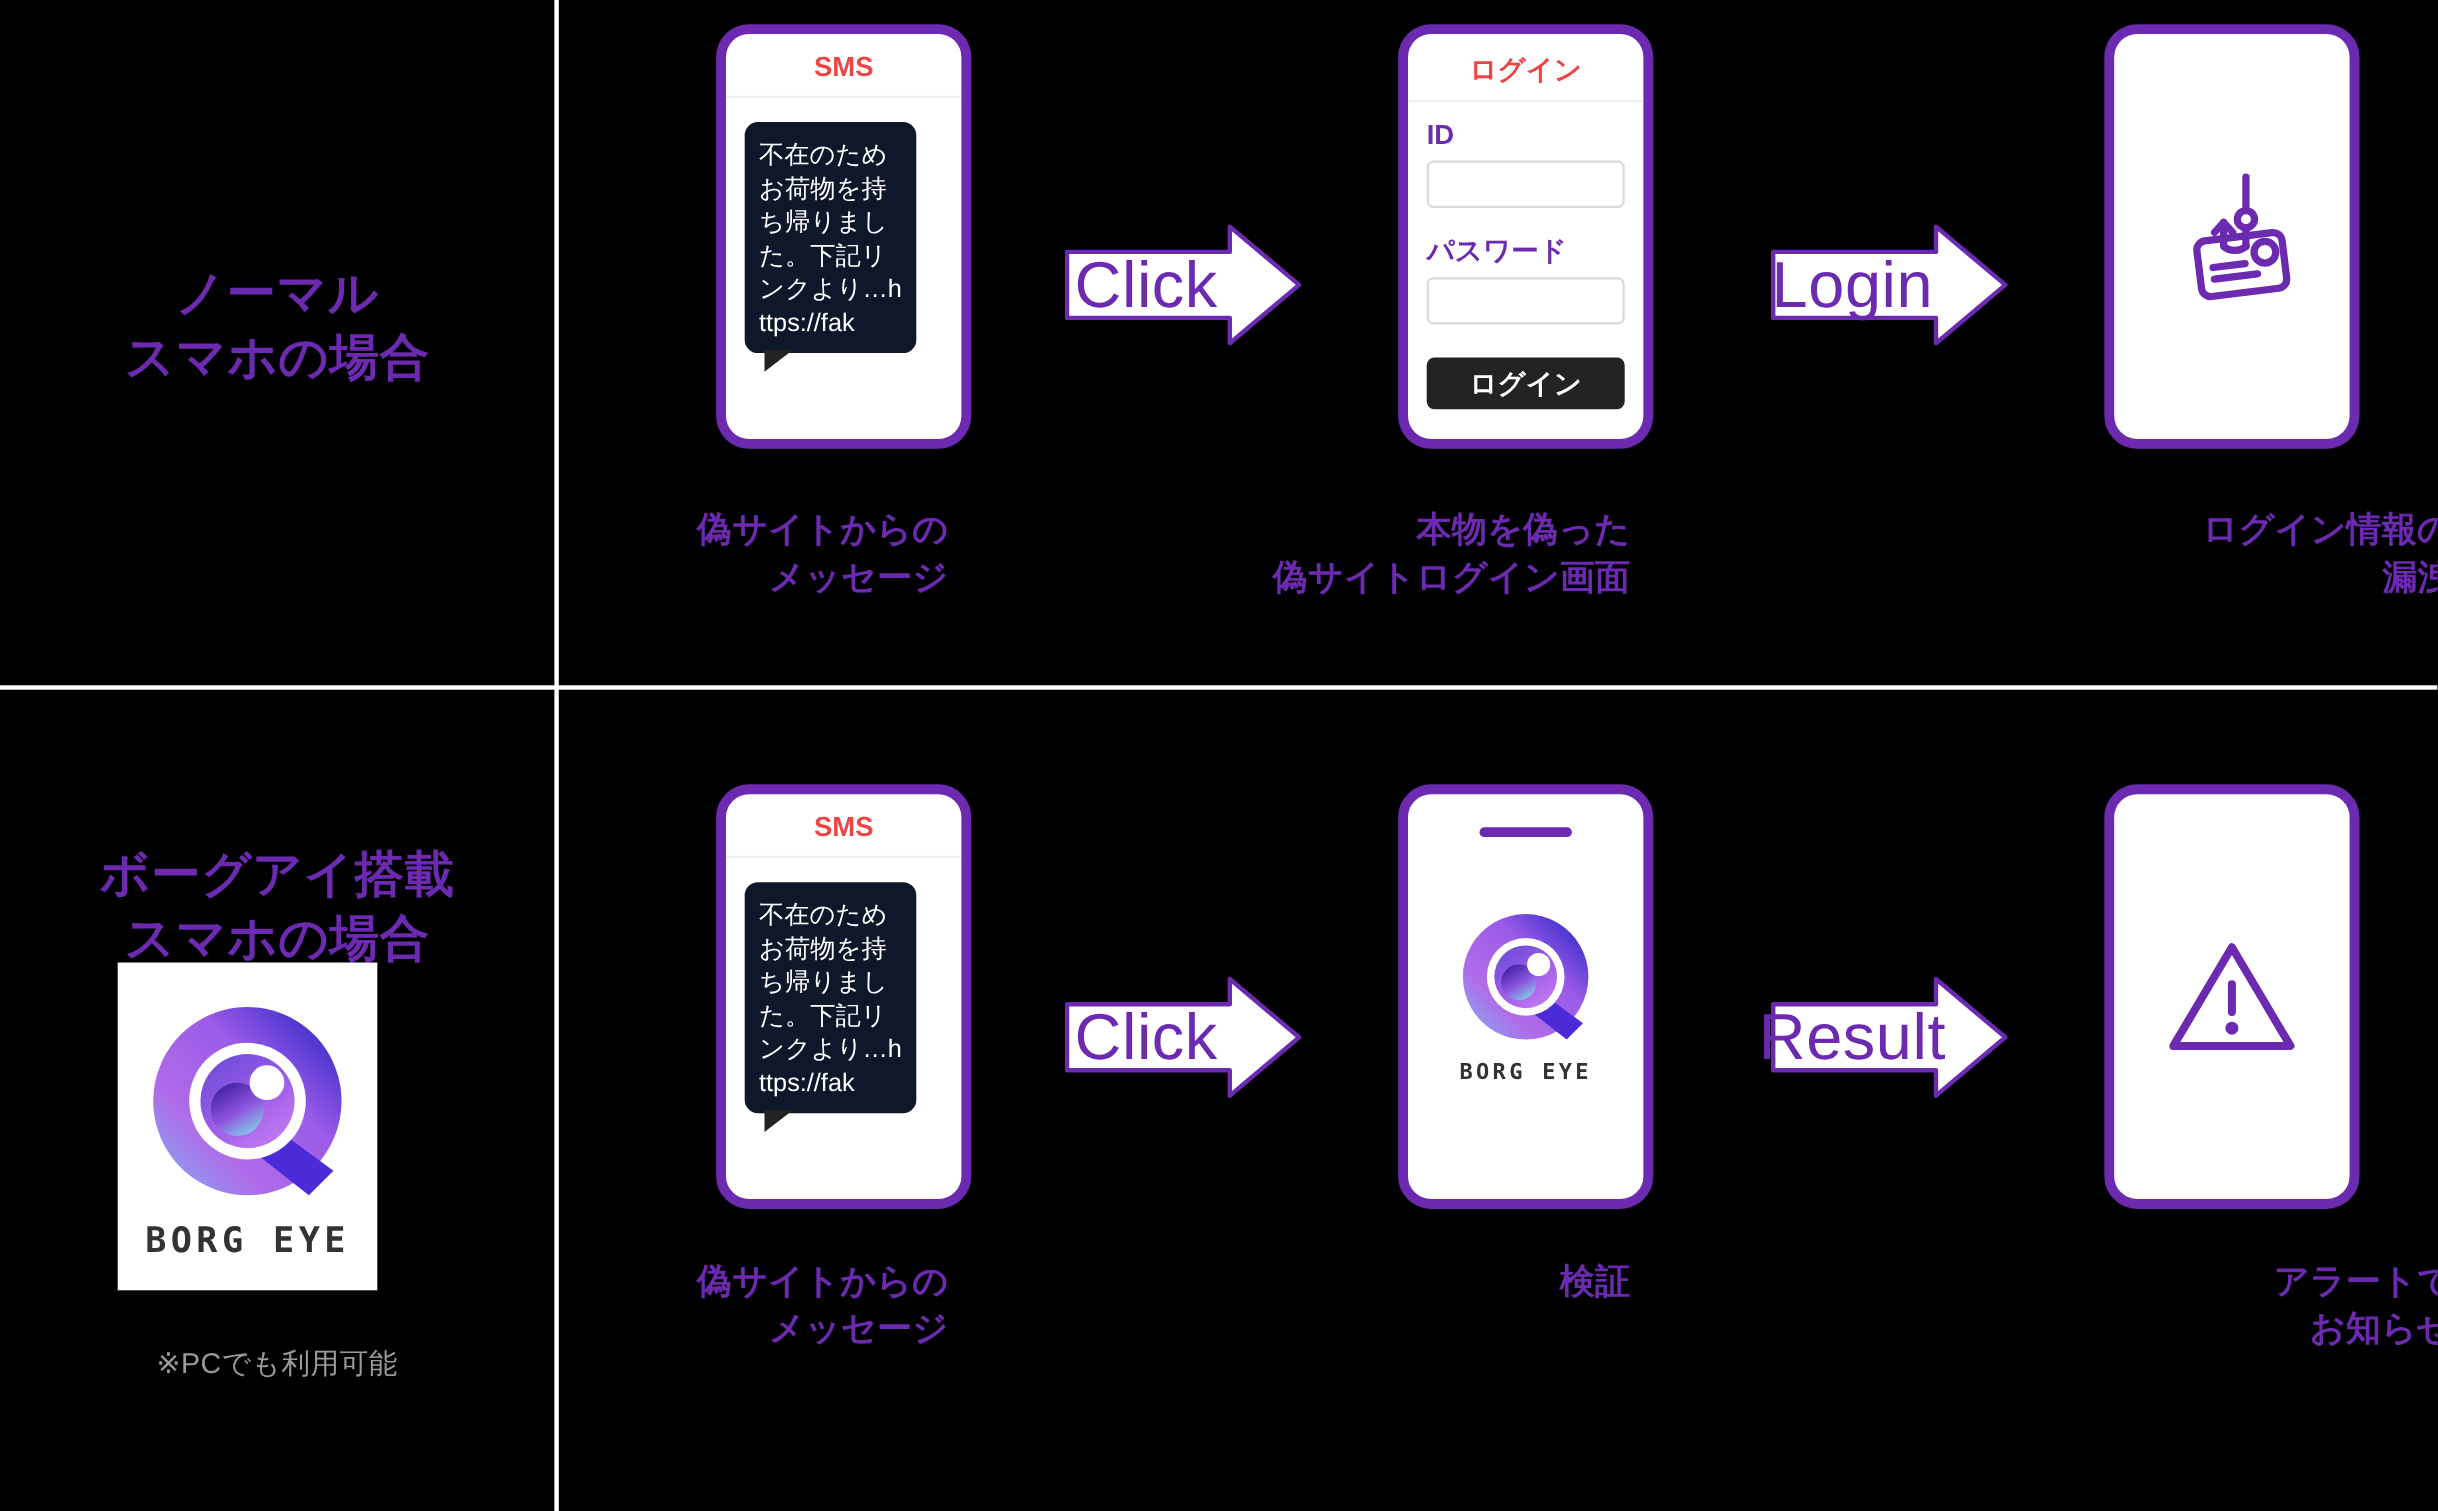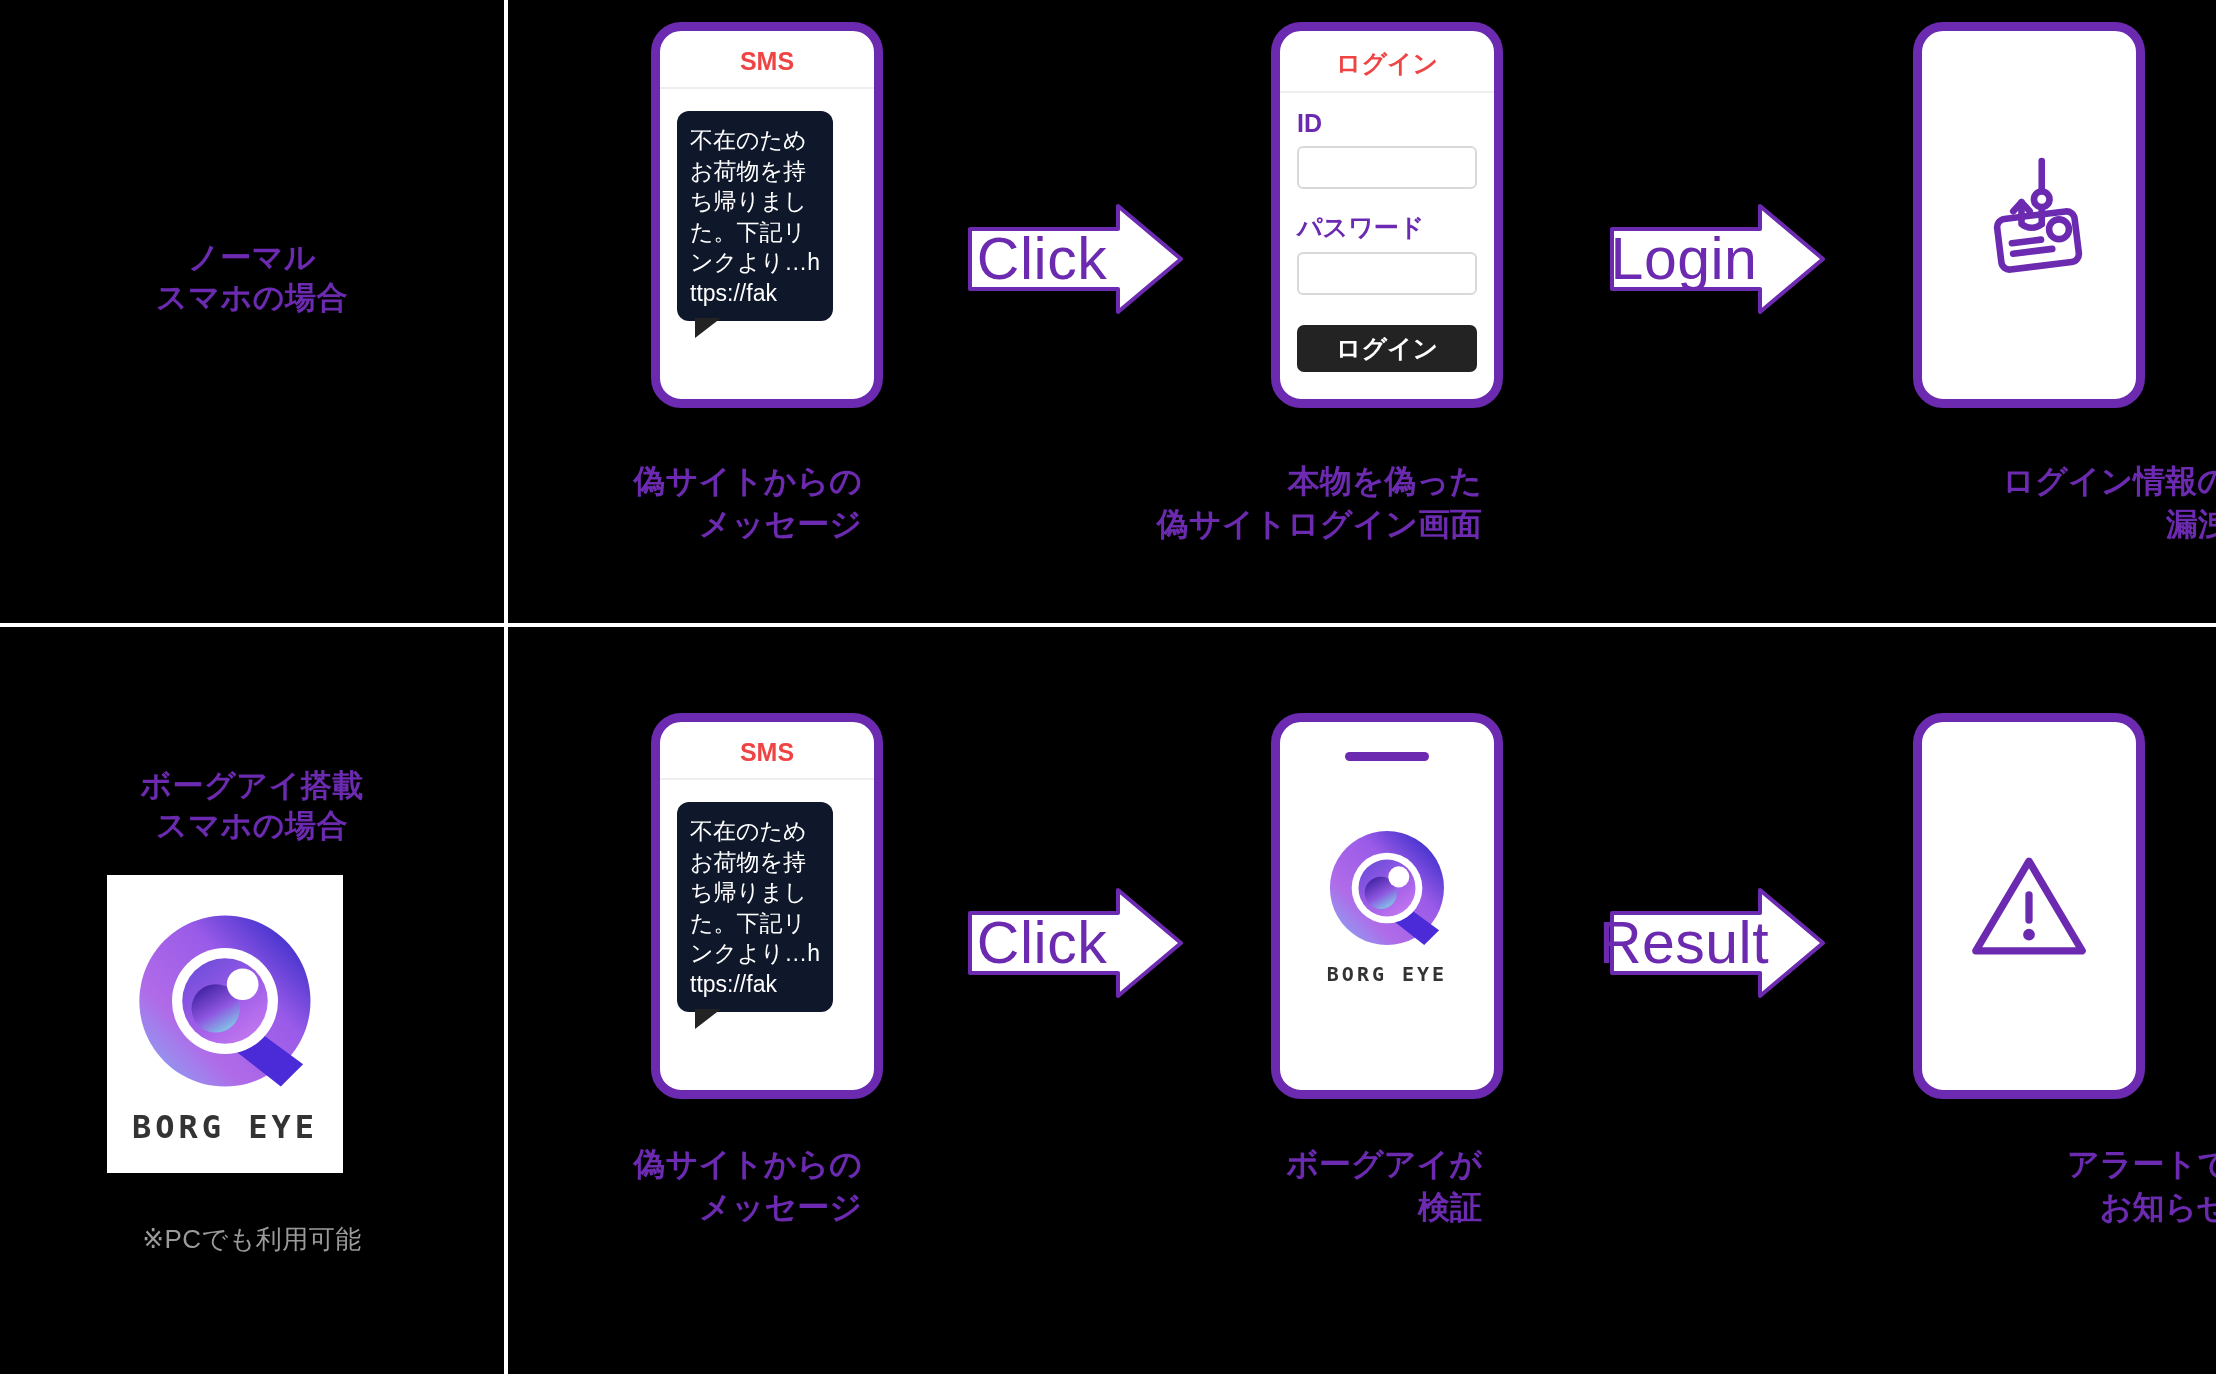--- a/index.html
+++ b/index.html
@@ -29,21 +29,21 @@
     background: #ffffff;
   }
 
   
   .row-label {
     position: absolute;
     left: 0; width: 504px;
     text-align: center;
     color: #6B2AAF;
     font-weight: bold;
-    font-size: 31px;
+    font-size: 45px;
     line-height: 1.28;
     letter-spacing: 0.5px;
   }
   #row1-label { top: 238px; }
   #row2-label { top: 766px; }
 
   
   .logo-card {
     position: absolute;
     left: 107px; top: 875px;
@@ -377,21 +377,20 @@
         <path d="M62 62 L92 84 L80 96 L52 74 Z" fill="#4B2BD8"></path>
         <circle cx="50" cy="50" r="28.5" fill="#ffffff"></circle>
         <circle cx="50" cy="50" r="23" fill="url(#grad-iris-2)"></circle>
         <circle cx="45" cy="54" r="13" fill="url(#grad-pupil-2)"></circle>
         <circle cx="59.5" cy="41" r="8.5" fill="#ffffff"></circle>
       </svg>
       <div class="logo-word">BORG EYE</div>
     </div>
   </div>
   <div class="caption" style="left:1062px; top:1143px;">
-    <div>ボーグアイが</div>
     <div>検証</div>
   </div>
 
   <div class="arrow" style="left:1610px; top:887px;">
     <svg viewBox="0 0 216 112" preserveAspectRatio="none">
       <polygon points="2,26 150,26 150,3 213,56 150,109 150,86 2,86" fill="#ffffff" stroke="#6B2AAF" stroke-width="4" stroke-linejoin="round"></polygon>
     </svg>
     <div class="arrow-label">Result</div>
   </div>
 

